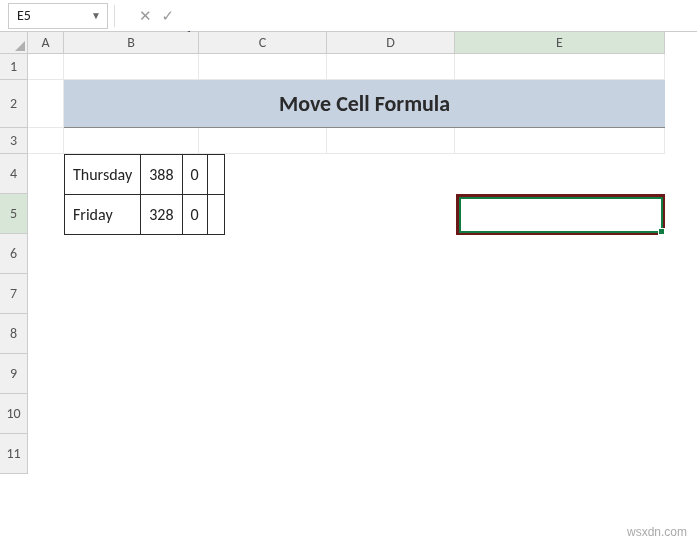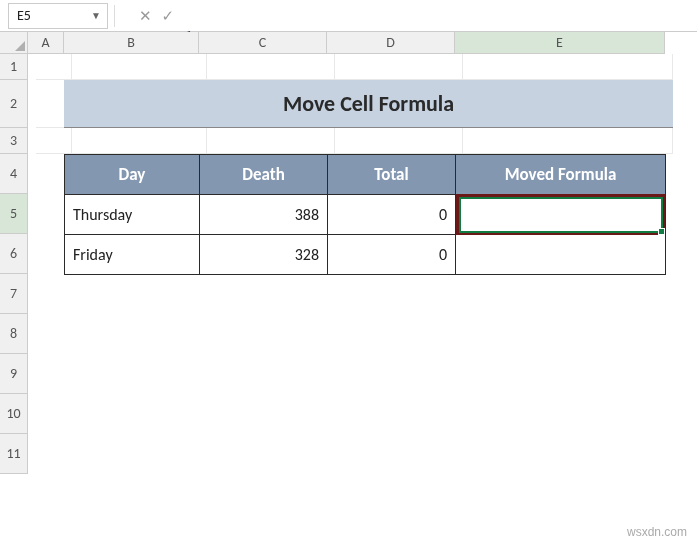--- a/index.html
+++ b/index.html
@@ -20,21 +20,21 @@
     
     .col-headers { display: flex; background: #f0f0f0; height: 22px; }
     .col-h { border-right: 1px solid #ccc; border-bottom: 1px solid #ccc; display: flex; align-items: center; justify-content: center; font-size: 14px; color: #555; background: #f0f0f0; }
     .col-h.active { background: #d8e6d8; }
     
     .row-headers { width: 28px; background: #f0f0f0; }
     .row-h { border-right: 1px solid #ccc; border-bottom: 1px solid #ccc; display: flex; align-items: center; justify-content: center; font-size: 14px; color: #555; background: #f0f0f0; }
     .row-h.active { background: #d8e6d8; }
     
     .sheet { position: relative; }
-    .row { display: flex; position: relative; padding-left: 8px; }
+    .row { display: flex; position: relative; }
     .cell { border-right: 1px solid #e8e8e8; border-bottom: 1px solid #e8e8e8; display: flex; align-items: center; padding: 0 6px; font-size: 15px; overflow: visible; }
     
     .wA { width: 36px; }
     .wB { width: 135px; }
     .wC { width: 128px; }
     .wD { width: 128px; }
     .wE { width: 210px; }
     
     .h1 { height: 26px; }
     .h2 { height: 48px; }
@@ -115,26 +115,20 @@
     <div class="row h3">
       <div class="cell wA"></div>
       <div class="cell wB"></div>
       <div class="cell wC"></div>
       <div class="cell wD"></div>
       <div class="cell wE"></div>
     </div>
 
     <table class="datagrid" style="top:100px;">
       <tbody>
-          <tr>
-        <th class="cB">Day</th>
-        <th class="cC">Death</th>
-        <th class="cD">Total</th>
-        <th class="cE">Moved Formula</th>
-      </tr>
       <tr>
         <td class="txt">Thursday</td>
         <td class="num">388</td>
         <td class="num">0</td>
         <td class="num"></td>
       </tr>
       <tr>
         <td class="txt">Friday</td>
         <td class="num">328</td>
         <td class="num">0</td>

